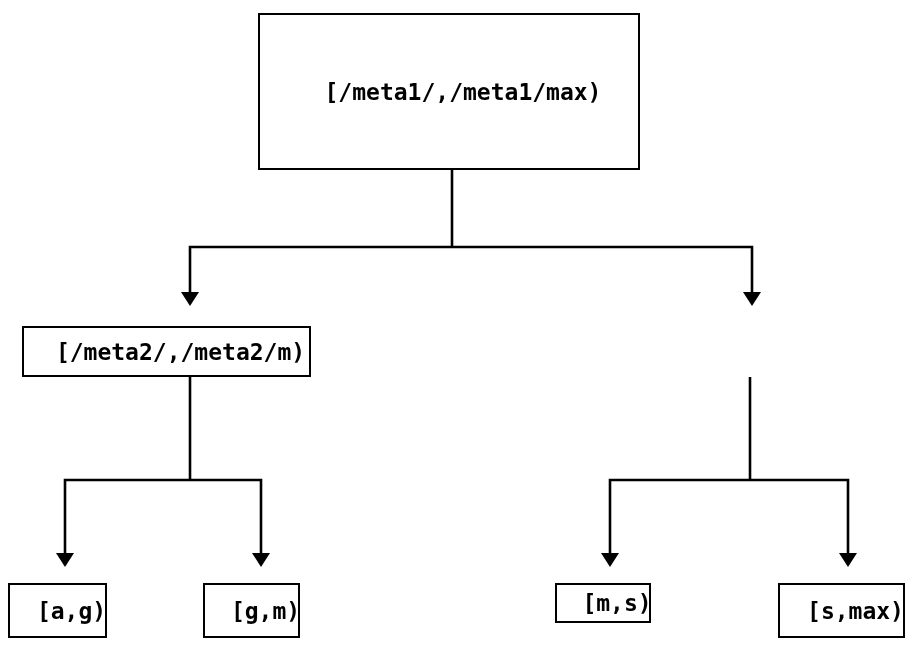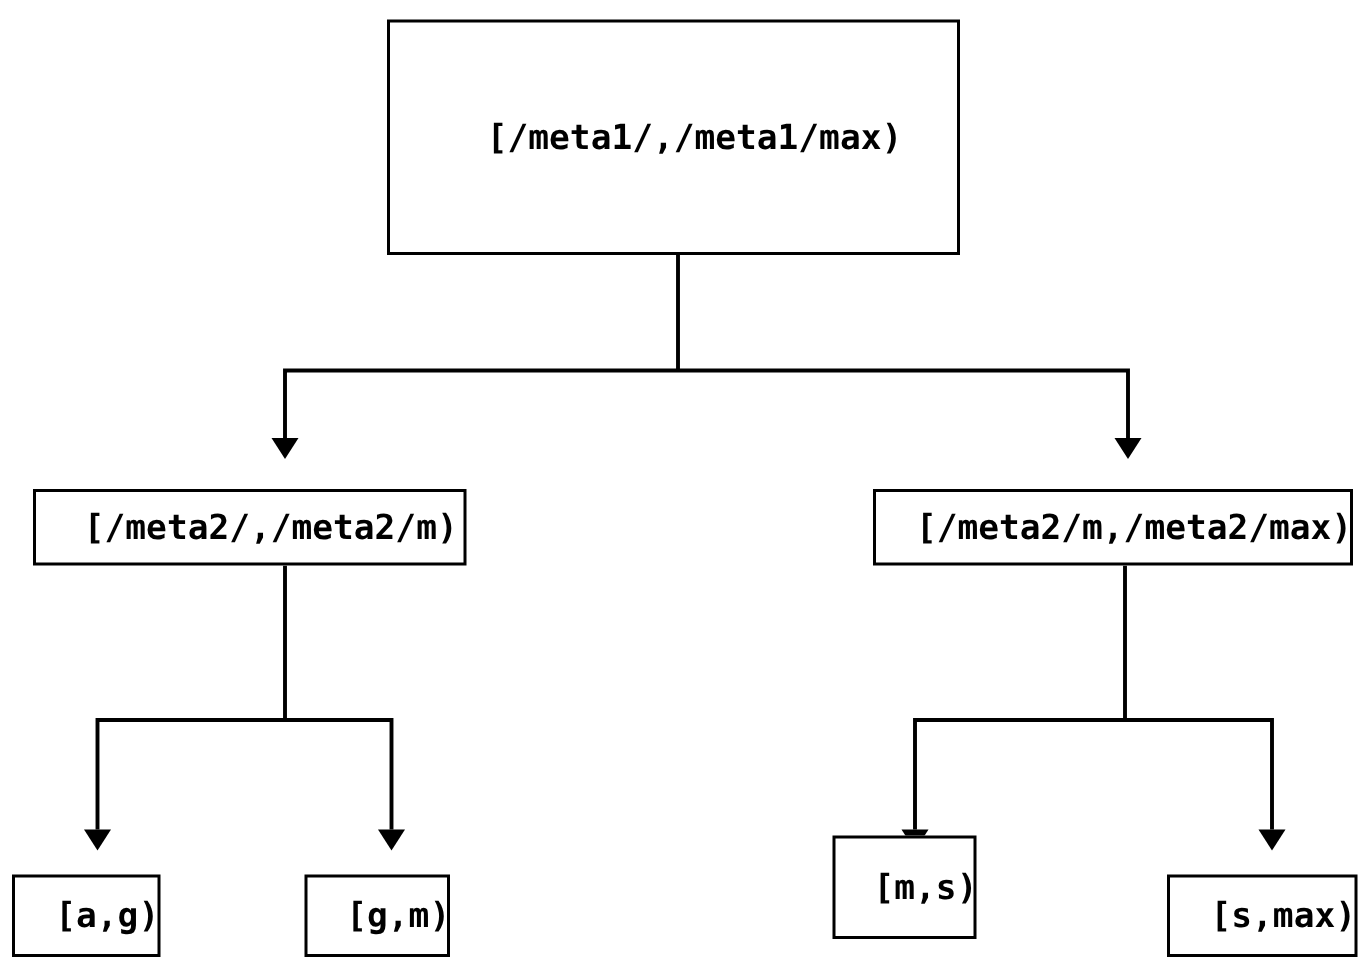--- a/index.html
+++ b/index.html
@@ -34,21 +34,21 @@
     font-weight: bold;
     color: #000000;
     white-space: nowrap;
     padding-left: 28px;
   }
   .node-root   { left: 258px; top: 13px;  width: 382px; height: 157px; }
   .node-left   { left: 22px;  top: 326px; width: 289px; height: 51px; }
   .node-right  { left: 582px; top: 326px; width: 320px; height: 51px; }
   .node-leaf-ag   { left: 8px;   top: 583px; width: 99px;  height: 55px; }
   .node-leaf-gm   { left: 203px; top: 583px; width: 97px;  height: 55px; justify-content: center; }
-  .node-leaf-ms   { left: 555px; top: 557px; width: 96px;  height: 69px; }
+  .node-leaf-ms   { left: 555px; top: 583px; width: 96px;  height: 40px; }
   .node-leaf-smax { left: 778px; top: 583px; width: 127px; height: 55px; text-align: right; }
 </style>
 </head>
 <body>
 
 <div class="diagram">
 
   <svg class="connectors" viewBox="0 0 912 652" xmlns="http://www.w3.org/2000/svg">
 
     <line x1="452" y1="170" x2="452" y2="247" stroke="#000000" stroke-width="2.6"></line>
@@ -68,23 +68,20 @@
   </svg>
 
   <div class="node node-root">
     <span>[/meta1/,/meta1/max)</span>
   </div>
 
   <div class="node node-left">
     <span>[/meta2/,/meta2/m)</span>
   </div>
 
-  <div class="node node-right">
-    <span>[/meta2/m,/meta2/max)</span>
-  </div>
 
   <div class="node node-leaf-ag">
     <span>[a,g)</span>
   </div>
 
   <div class="node node-leaf-gm">
     <span>[g,m)</span>
   </div>
 
   <div class="node node-leaf-ms">

